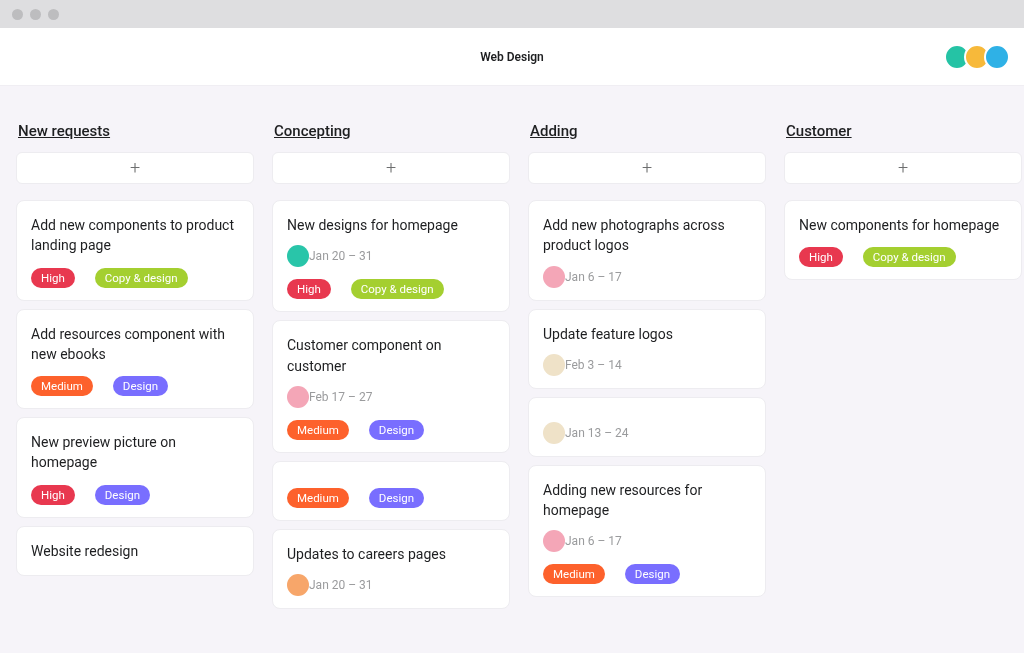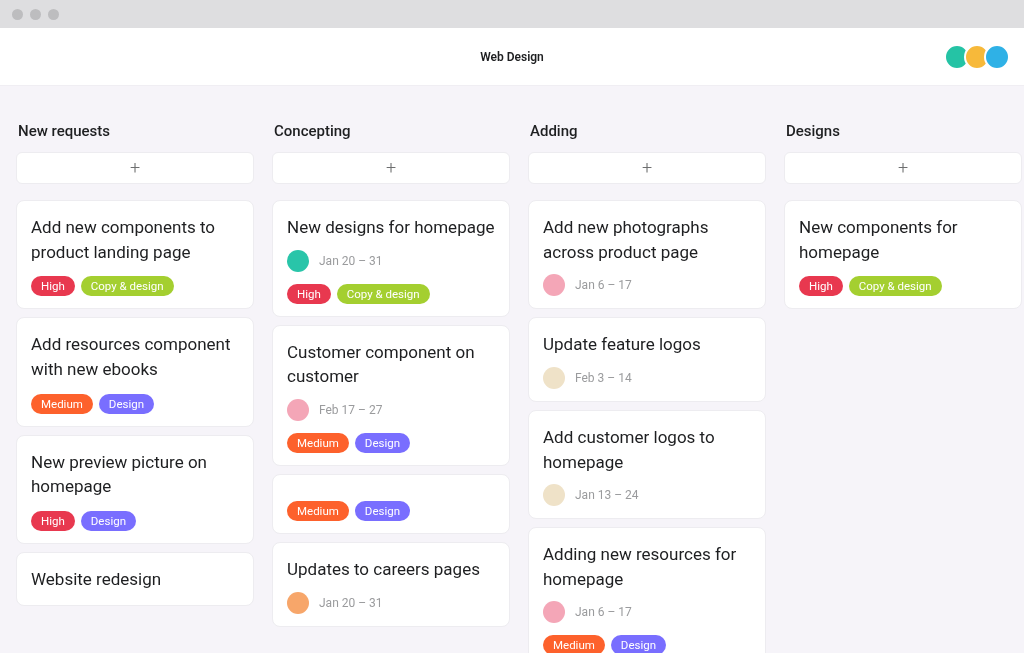--- a/index.html
+++ b/index.html
@@ -9,33 +9,33 @@
   .traffic { width: 11px; height: 11px; border-radius: 50%; background: #bdbdbf; }
   
   .header { height: 58px; background: #ffffff; display: flex; align-items: center; justify-content: center; position: relative; border-bottom: 1px solid #f0eef3;}
   .header-title { font-size: 12px; font-weight: 600; color: #1e1f21; }
   .avatars { position: absolute; right: 14px; display: flex; }
   .avatars .avatar { margin-left: -6px; }
   .avatar { width: 26px; height: 26px; border-radius: 50%; border: 2px solid #fff; display: inline-block; }
   
   .board { padding: 36px 16px 0 16px; display: flex; gap: 18px; }
   .col { width: 238px; flex-shrink: 0; }
-  .col-title { font-size: 15px; font-weight: 500; color: #1e1f21; margin-bottom: 12px; padding-left: 2px;}
+  .col-title { font-size: 15px; font-weight: 500; color: #1e1f21; margin-bottom: 12px; padding-left: 2px; text-decoration: underline;}
   
   .add-card { background: #ffffff; border: 1px solid #edecf0; border-radius: 6px; height: 32px; display: flex; align-items: center; justify-content: center; margin-bottom: 16px; cursor: pointer;}
   .add-card .plus { font-size: 18px; line-height: 1; color: #6d6e6f; font-weight: 300; }
   
   .card { background: #ffffff; border: 1px solid #edecf0; border-radius: 8px; padding: 14px 14px 12px 14px; margin-bottom: 8px; cursor: pointer; box-shadow: 0 0 0 rgba(0,0,0,0);}
-  .card-title { font-size: 17px; line-height: 1.45; color: #1e1f21; font-weight: 400; margin-bottom: 2px;}
+  .card-title { font-size: 14px; line-height: 1.45; color: #1e1f21; font-weight: 400; margin-bottom: 2px;}
   
-  .meta-row { display: flex; align-items: center; gap: 10px; margin-top: 10px; }
+  .meta-row { display: flex; align-items: center; margin-top: 10px; }
   .card .avatar-sm { width: 22px; height: 22px; border-radius: 50%; flex-shrink: 0; border: none;}
   .date { font-size: 12px; color: #9a9b9d; }
   
-  .tags { display: flex; flex-wrap: wrap; gap: 6px; margin-top: 12px; }
+  .tags { display: flex; flex-wrap: wrap; gap: 20px; margin-top: 12px; }
   .tag { display: inline-flex; align-items: center; font-size: 11.5px; color: #fff; height: 20px; padding: 0 10px; border-radius: 10px; font-weight: 400; white-space: nowrap; }
 </style>
 </head>
 <body>
 
 <div class="titlebar">
   <span class="traffic"></span>
   <span class="traffic"></span>
   <span class="traffic"></span>
 </div>
@@ -120,54 +120,53 @@
           <span class="date">Jan 20 – 31</span>
         </div>
       </div>
     </div>
     <div class="col">
       <div class="col-title">Adding</div>
       <div class="add-card">
         <span class="plus">+</span>
       </div>
       <div class="card">
-        <div class="card-title">Add new photographs across product page</div>
+        <div class="card-title">Add new photographs across product logos</div>
         <div class="meta-row">
           <span class="avatar-sm" style="background: rgb(244, 166, 183);"></span>
           <span class="date">Jan 6 – 17</span>
         </div>
       </div>
       <div class="card">
         <div class="card-title">Update feature logos</div>
         <div class="meta-row">
           <span class="avatar-sm" style="background: rgb(239, 226, 200);"></span>
           <span class="date">Feb 3 – 14</span>
         </div>
       </div>
       <div class="card">
-        <div class="card-title">Add customer logos to homepage</div>
         <div class="meta-row">
           <span class="avatar-sm" style="background: rgb(239, 226, 200);"></span>
           <span class="date">Jan 13 – 24</span>
         </div>
       </div>
       <div class="card">
         <div class="card-title">Adding new resources for homepage</div>
         <div class="meta-row">
           <span class="avatar-sm" style="background: rgb(244, 166, 183);"></span>
           <span class="date">Jan 6 – 17</span>
         </div>
         <div class="tags">
           <span class="tag" style="background: rgb(253, 97, 44);">Medium</span>
           <span class="tag" style="background: rgb(121, 110, 255);">Design</span>
         </div>
       </div>
     </div>
     <div class="col">
-      <div class="col-title">Designs</div>
+      <div class="col-title">Customer</div>
       <div class="add-card">
         <span class="plus">+</span>
       </div>
       <div class="card">
         <div class="card-title">New components for homepage</div>
         <div class="tags">
           <span class="tag" style="background: rgb(232, 56, 79);">High</span>
           <span class="tag" style="background: rgb(164, 207, 48);">Copy &amp; design</span>
         </div>
       </div>

